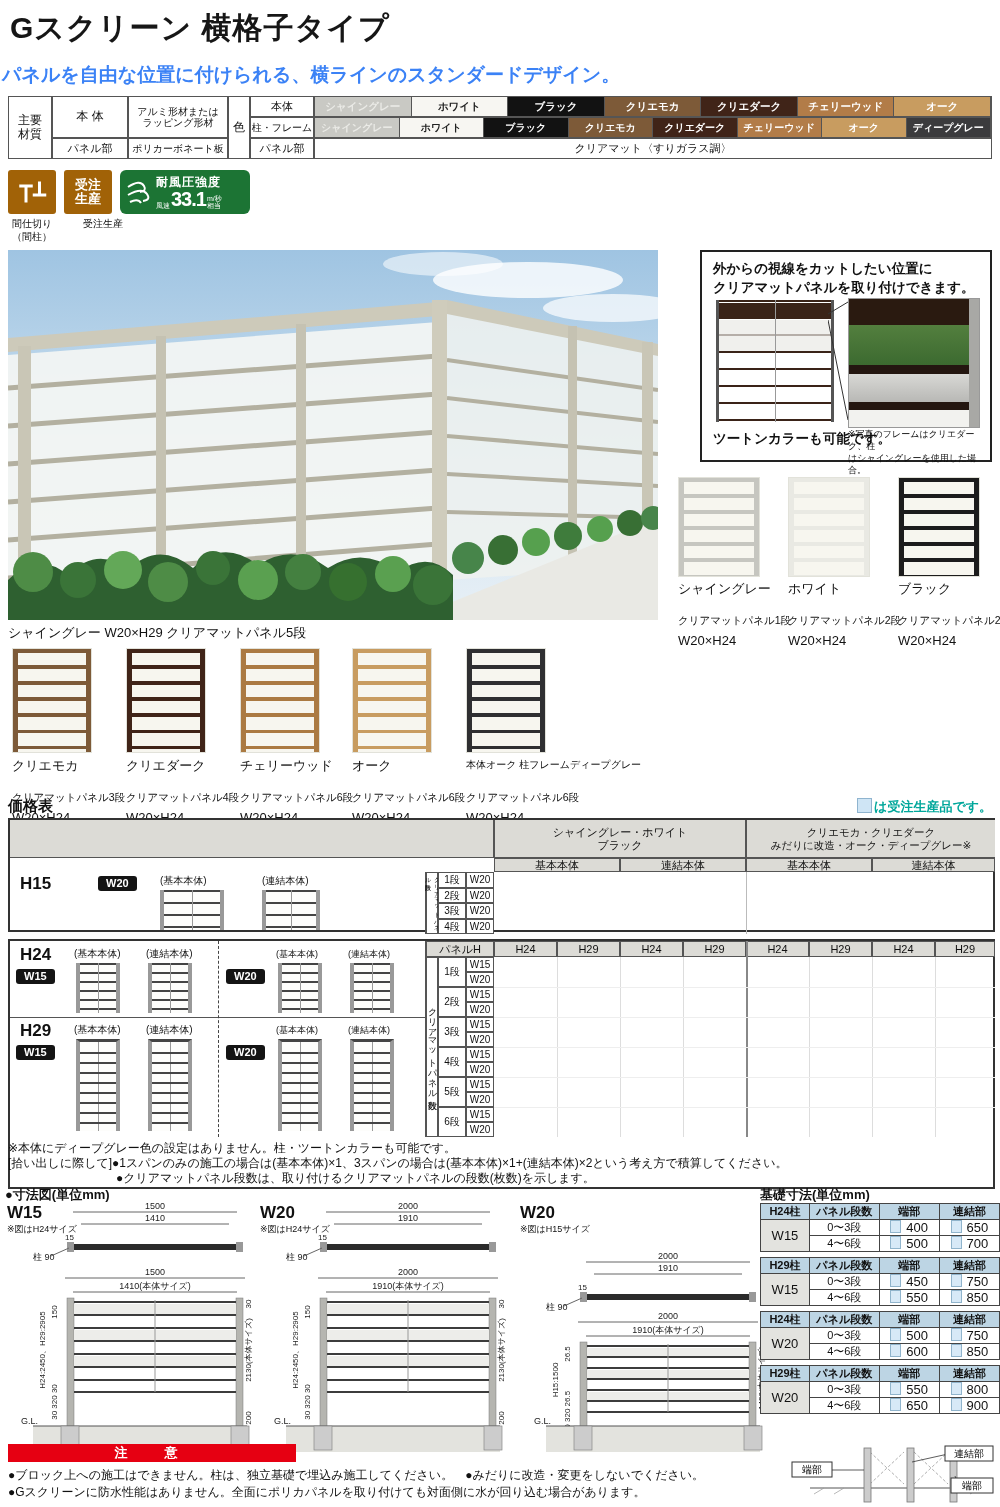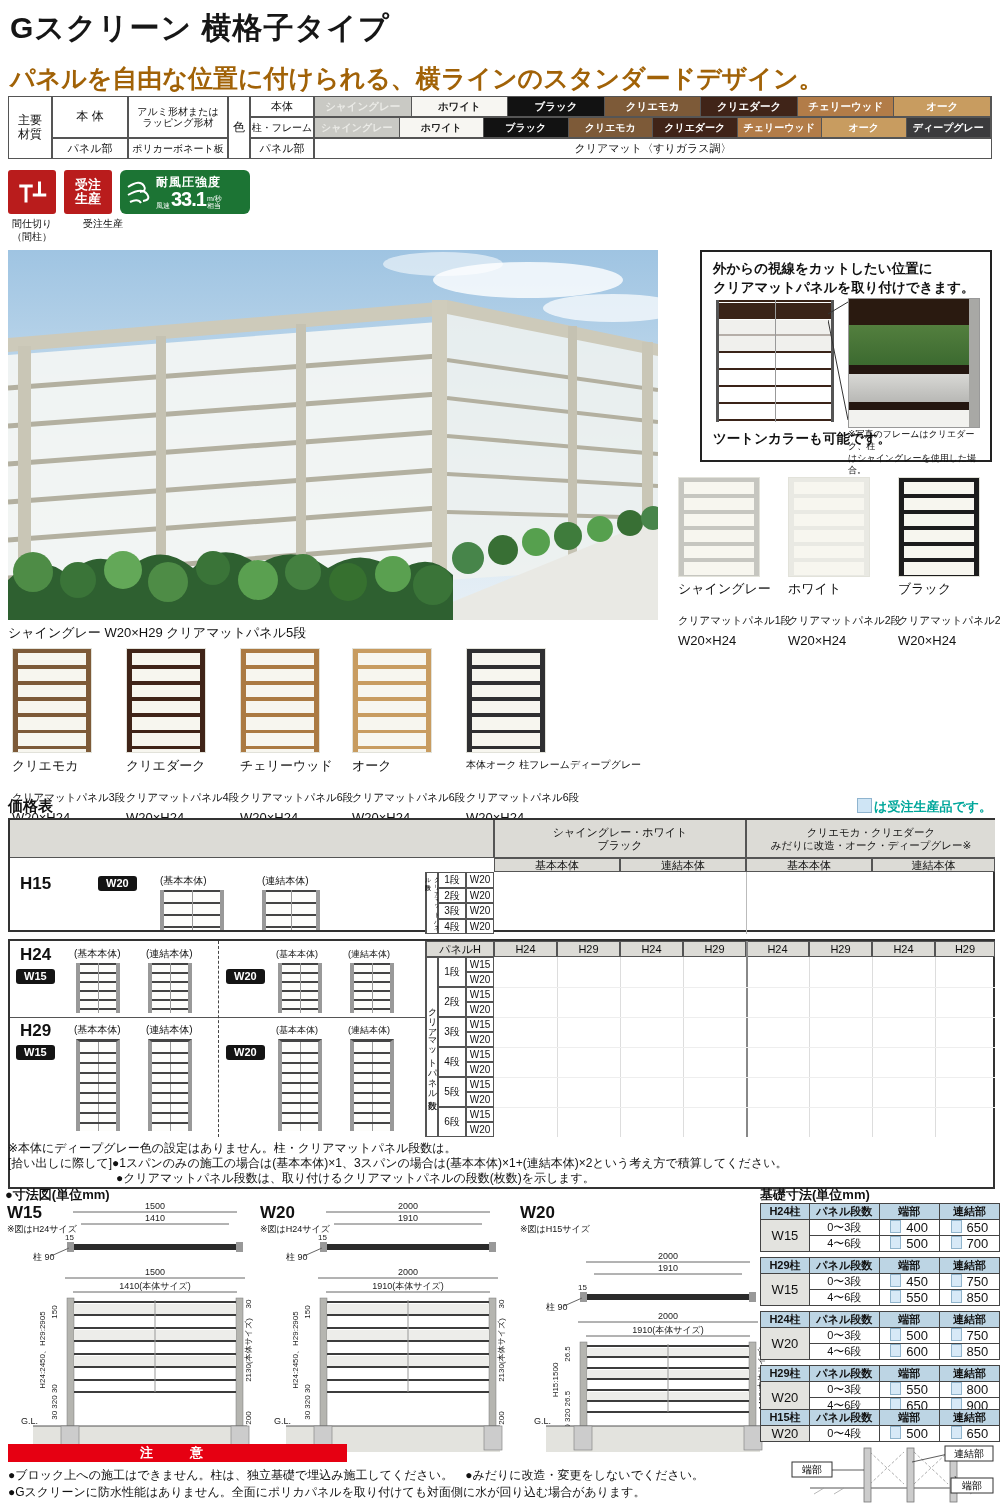--- a/index.html
+++ b/index.html
@@ -1,27 +1,27 @@
 <!DOCTYPE html>
 <html><head>
 <meta charset="utf-8">
 <style>
   html,body{margin:0;padding:0;background:#fff;font-family:"Liberation Sans","DejaVu Sans",sans-serif;color:#111;}
   #page{position:relative;width:1000px;height:1507px;background:#fff;overflow:hidden;}
   .abs{position:absolute;}
   .cell{position:absolute;box-sizing:border-box;border:1px solid #555;display:flex;align-items:center;justify-content:center;text-align:center;line-height:1.15;background:#fff;}
   .gray{background:#dcdbd6;}
   .page-title{position:absolute;left:10px;top:8px;font-size:30px;font-weight:bold;letter-spacing:1px;color:#161616;}
-  .subtitle{position:absolute;left:10px;top:62px;font-size:25px;font-weight:bold;color:#a16207;}
+  .subtitle{position:absolute;left:2px;top:62px;font-size:19px;font-weight:bold;color:#3b82f6;}
   
   #mat{position:absolute;left:8px;top:96px;width:984px;height:63px;}
   .sw{flex:1;display:flex;align-items:center;justify-content:center;font-size:10.5px;font-weight:bold;height:100%;box-sizing:border-box;border-right:1px solid #555;white-space:nowrap;overflow:hidden;}
   .swrow{position:absolute;display:flex;box-sizing:border-box;border:1px solid #555;}
   
-  .icon-blue{position:absolute;width:48px;height:44px;background:#b91c1c;border-radius:3px;display:flex;align-items:center;justify-content:center;color:#fff;}
+  .icon-blue{position:absolute;width:48px;height:44px;background:#a16207;border-radius:3px;display:flex;align-items:center;justify-content:center;color:#fff;}
   .icon-cap{position:absolute;font-size:10px;line-height:1.25;text-align:center;}
   .badge-wind{position:absolute;left:120px;top:170px;width:130px;height:44px;background:#1c7434;border-radius:6px;display:flex;align-items:center;padding:0 6px;box-sizing:border-box;color:#fff;}
   .wt1{font-size:12px;font-weight:bold;letter-spacing:1px;line-height:13px;}
   .wt2{display:flex;align-items:flex-end;line-height:1;}
   .wprefix{font-size:7px;margin-right:1px;}
   .wval{font-size:20px;font-weight:bold;letter-spacing:-1px;}
   .wus{display:inline-flex;flex-direction:column;font-size:7px;line-height:7px;margin-left:1px;}
   .order-lines{font-size:13px;font-weight:bold;line-height:14px;text-align:center;}
   
   #infobox{position:absolute;left:700px;top:250px;width:292px;height:212px;border:2px solid #222;box-sizing:border-box;background:#fff;}
@@ -66,21 +66,21 @@
   .foot{fill:#ccc;stroke:#888;stroke-width:.7;}
   
   .ftable{border-collapse:collapse;font-size:11px;table-layout:fixed;background:#fff;}
   .ftable th,.ftable td{border:1px solid #444;height:15px;padding:0 2px;text-align:center;overflow:hidden;white-space:nowrap;}
   .ftable th{background:#bdd5e4;font-weight:bold;font-size:11px;}
   .wcell{background:#e3e3df;font-size:13px;}
   .vnum{font-size:13px;text-align:right;padding-right:6px;}
   .cb{display:inline-block;width:9px;height:11px;background:#d7e9f7;border:1px solid #90b4cc;margin-right:5px;vertical-align:-1px;}
   .ftitle{position:absolute;font-size:13px;font-weight:bold;}
   
-  #caution-banner{position:absolute;left:8px;top:1444px;width:339px;height:18px;background:#e60012;color:#fff;font-weight:bold;font-size:13px;letter-spacing:12px;display:flex;align-items:center;justify-content:center;}
+  #caution-banner{position:absolute;left:8px;top:1444px;width:288px;height:18px;background:#e60012;color:#fff;font-weight:bold;font-size:13px;letter-spacing:12px;display:flex;align-items:center;justify-content:center;}
 </style>
 </head>
 <body>
 
 <div id="page">
 
   <div class="page-title">Gスクリーン 横格子タイプ</div>
   <div class="subtitle">パネルを自由な位置に付けられる、横ラインのスタンダードデザイン。</div>
 
   <div id="mat">
@@ -405,21 +405,21 @@
     <div class="hairv" style="left:862px;top:16px;height:180px;"></div>
     <div class="hairv" style="left:925px;top:16px;height:180px;"></div>
     <div class="abs" style="left:736px;top:0;width:1.5px;height:196px;background:#888;"></div>
     <div class="hairh" style="left:484px;top:46px;width:501px;"></div>
     <div class="hairh" style="left:484px;top:76px;width:501px;"></div>
     <div class="hairh" style="left:484px;top:106px;width:501px;"></div>
     <div class="hairh" style="left:484px;top:136px;width:501px;"></div>
     <div class="hairh" style="left:484px;top:166px;width:501px;"></div>
   </div>
 
-  <div class="note" style="left:8px;top:1140px;">※本体にディープグレー色の設定はありません。柱・クリアマットパネル段数は。</div>
+  <div class="note" style="left:8px;top:1140px;">※本体にディープグレー色の設定はありません。柱・ツートンカラーも可能です。</div>
   <div class="note" style="left:8px;top:1155px;">[拾い出しに際して]●1スパンのみの施工の場合は(基本本体)×1、3スパンの場合は(基本本体)×1+(連結本体)×2という考え方で積算してください。</div>
   <div class="note" style="left:116px;top:1170px;">●クリアマットパネル段数は、取り付けるクリアマットパネルの段数(枚数)を示します。</div>
 
   <div class="ftitle" style="left:5px;top:1186px;">●寸法図(単位mm)</div>
 
   <svg class="abs" style="left:5px;top:1200px;" width="250" height="260" viewBox="0 0 250 260">
     <text class="dn" x="2" y="18">W15</text>
     <text class="dnote" x="2" y="32">※図はH24サイズ</text>
     <line class="dim" x1="68" y1="12" x2="232" y2="12"></line>
       <text class="dt" x="150" y="9" text-anchor="middle">1500</text>
@@ -633,36 +633,20 @@
       <td class="vnum"><span class="cb"></span><span>800</span></td>
     </tr>
     <tr>
       <td>4〜6段</td>
       <td class="vnum"><span class="cb"></span><span>650</span></td>
       <td class="vnum"><span class="cb"></span><span>900</span></td>
     </tr>
   </tbody>
     </table>
 
-  <table class="ftable abs" style="left:760px;top:1409px;">
-    <tbody>
-        <tr>
-      <th style="width:46px;">H15柱</th>
-      <th style="width:66px;">パネル段数</th>
-      <th style="width:58px;">端部</th>
-      <th style="width:58px;">連結部</th>
-    </tr>
-    <tr>
-      <td class="wcell">W20</td>
-      <td>0〜4段</td>
-      <td class="vnum"><span class="cb"></span><span>500</span></td>
-      <td class="vnum"><span class="cb"></span><span>650</span></td>
-    </tr>
-  </tbody>
-    </table>
 
   <svg class="abs" style="left:790px;top:1444px;" width="205" height="62" viewBox="0 0 205 62">
     <line x1="20" y1="44" x2="200" y2="44" stroke="#555" stroke-width="1"></line>
     <line x1="24" y1="50" x2="34" y2="44" stroke="#999" stroke-width=".7"></line>
       <line x1="44" y1="50" x2="54" y2="44" stroke="#999" stroke-width=".7"></line>
       <line x1="180" y1="50" x2="190" y2="44" stroke="#999" stroke-width=".7"></line>
     <line x1="80" y1="8" x2="114" y2="40" stroke="#999" stroke-width=".8" stroke-dasharray="3 2"></line>
     <line x1="80" y1="40" x2="114" y2="8" stroke="#999" stroke-width=".8" stroke-dasharray="3 2"></line>
     <line x1="124" y1="8" x2="158" y2="40" stroke="#999" stroke-width=".8" stroke-dasharray="3 2"></line>
     <line x1="124" y1="40" x2="158" y2="8" stroke="#999" stroke-width=".8" stroke-dasharray="3 2"></line>

